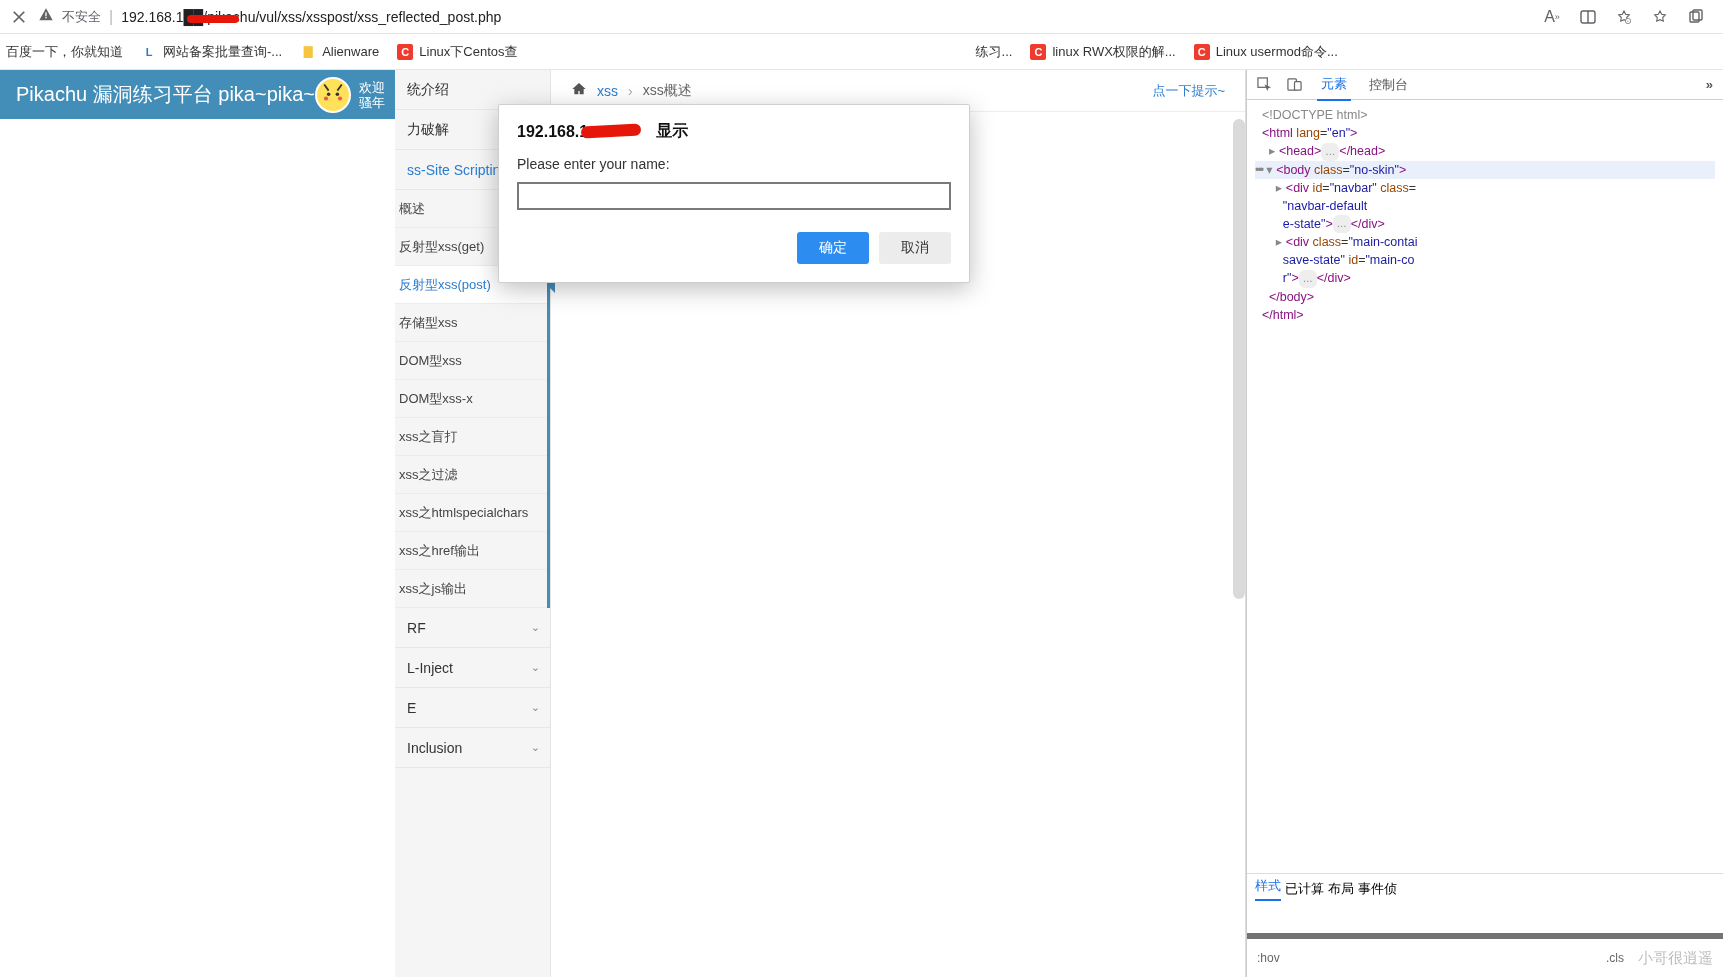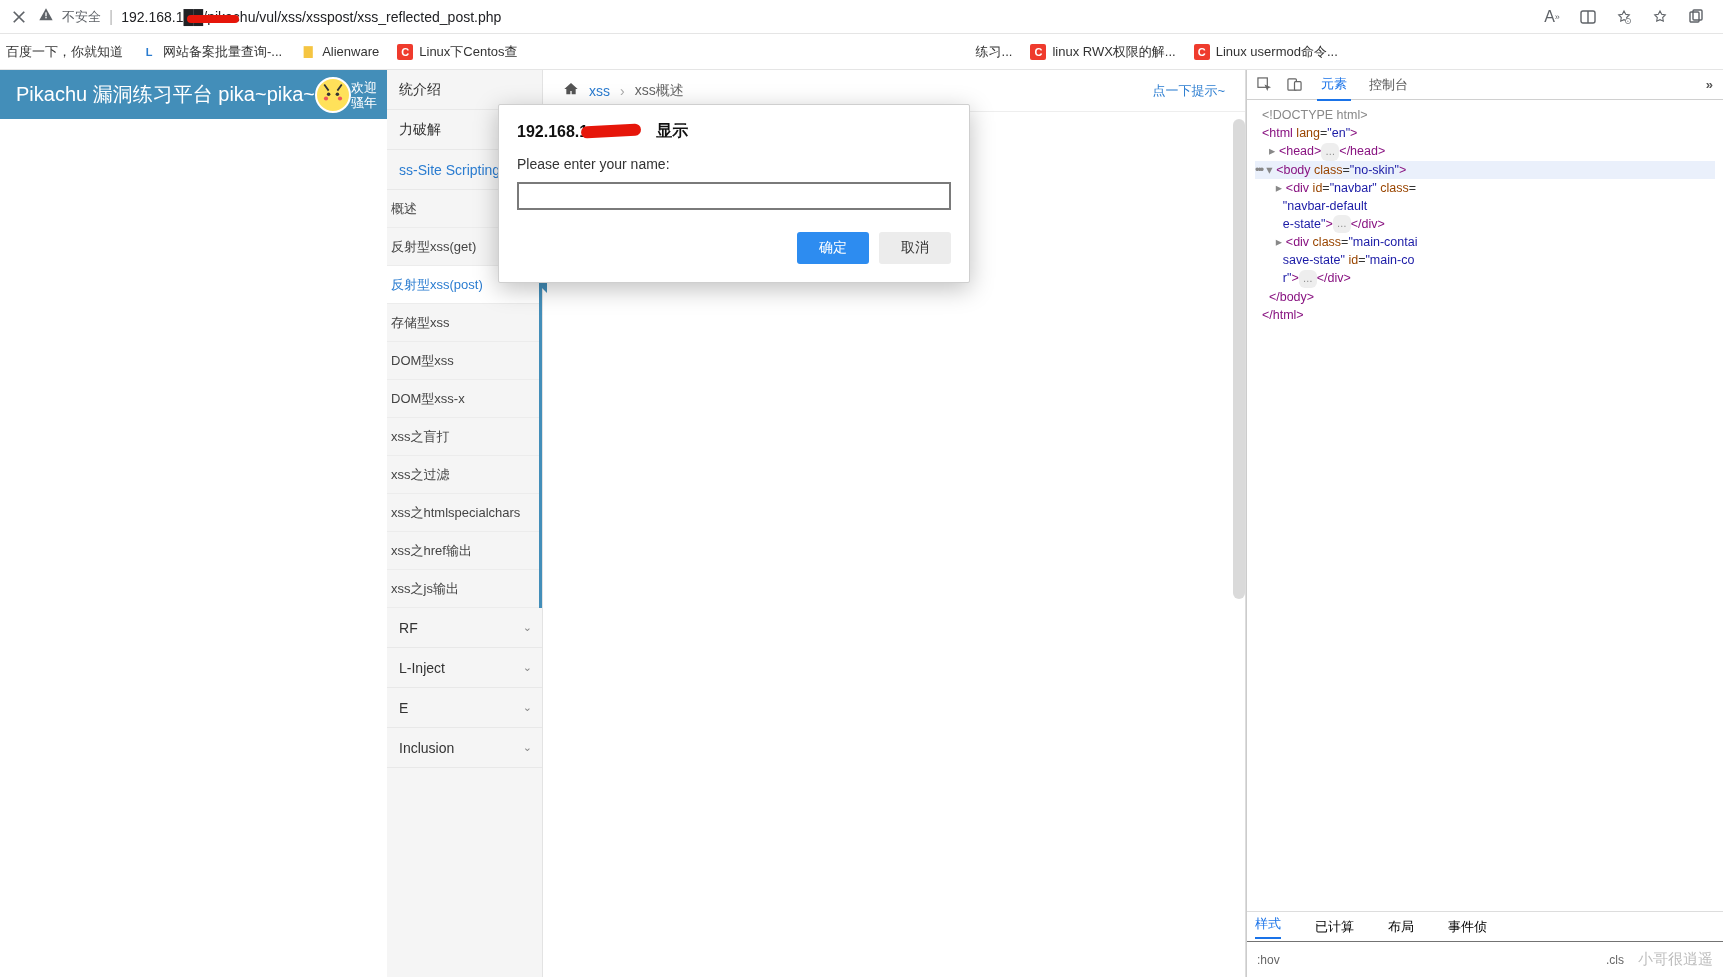--- a/index.html
+++ b/index.html
@@ -25,21 +25,21 @@
 .fi-fd { color: #f5c542; }
 
 
 .page-wrap { display: flex; height: calc(977px - 70px); }
 .left-pane { width: 1246px; display: flex; flex-direction: row; border-right: 1px solid #ddd; position: relative; }
 .right-pane { width: 477px; display: flex; flex-direction: column; border-left: 1px solid #ccc; }
 
 
 .hdr { height: 49px; background: #438eb9; color: #fff; display: flex; align-items: center; padding: 0 10px; font-size: 20px; justify-content: space-between; }
 .hdr-left{display:flex;align-items:center;gap:6px;}
-.hdr-right{display:flex;align-items:center;}
+.hdr-right{display:flex;align-items:center;gap:8px;}
 .avatar{width:36px;height:36px;border-radius:50%;background:#ffe15a;border:2px solid #fff;display:flex;align-items:center;justify-content:center;}
 .welcome{font-size:13px;line-height:15px;text-align:left;}
 
 
 .body-split{display:flex;flex:1;overflow:hidden;}
 .sidebar{width:156px;background:#f5f5f5;border-right:1px solid #e3e3e3;font-size:14px;}
 .sidebar .cat{height:40px;display:flex;align-items:center;justify-content:space-between;padding:0 10px 0 12px;color:#333;border-bottom:1px solid #e8e8e8;}
 .sidebar .cat.open{color:#2a7cd0;}
 .sidebar .sub{height:38px;display:flex;align-items:center;padding-left:4px;color:#444;border-bottom:1px solid #ececec;font-size:13px;}
 .sidebar .sub.active{color:#2a7cd0;background:#fff;position:relative;}
@@ -85,23 +85,23 @@
 .dom .row{white-space:pre;}
 .dom .tri{color:#888;display:inline-block;width:10px;}
 .dom .dots{display:inline-block;background:#eee;border-radius:6px;padding:0 4px;color:#888;font-size:10px;vertical-align:middle;}
 .dom .selrow{background:#eaf0fb;}
 .dom .pre3{display:inline-block;letter-spacing:-2px;color:#888;margin-right:4px;}
 
 .crumb{height:28px;border-top:1px solid #ddd;display:flex;align-items:center;padding:0 8px;font-size:12px;gap:2px;}
 .crumb span{padding:3px 8px;color:#555;}
 .crumb .sel{background:#e0e0e0;}
 
-.styles{height:30px;border-top:1px solid #ddd;display:flex;align-items:center;padding:0 8px;font-size:13px;gap:34px;margin-top:12px;}
+.styles{height:30px;border-top:1px solid #ddd;display:flex;align-items:center;padding:0 8px;font-size:13px;gap:4px;margin-top:12px;}
 .styles .active{color:#1a73e8;border-bottom:2px solid #1a73e8;padding-bottom:4px;}
-.filterbar{height:36px;border-top:1px solid #737373;display:flex;align-items:center;justify-content:space-between;padding:0 10px;font-size:12px;color:#666;}
+.filterbar{height:44px;border-top:6px solid #737373;display:flex;align-items:center;justify-content:space-between;padding:0 10px;font-size:12px;color:#666;margin-top:30px;}
 .wm{color:#bdbdbd;font-size:15px;}
 </style>
 </head>
 <body>
 
 <div class="browser-bar">
   <span class="ic">
     <svg viewBox="0 0 16 16" width="14" height="14">
         <path d="M2 2 L14 14 M14 2 L2 14" stroke="#5f6368" stroke-width="2" fill="none"></path>
       </svg>

